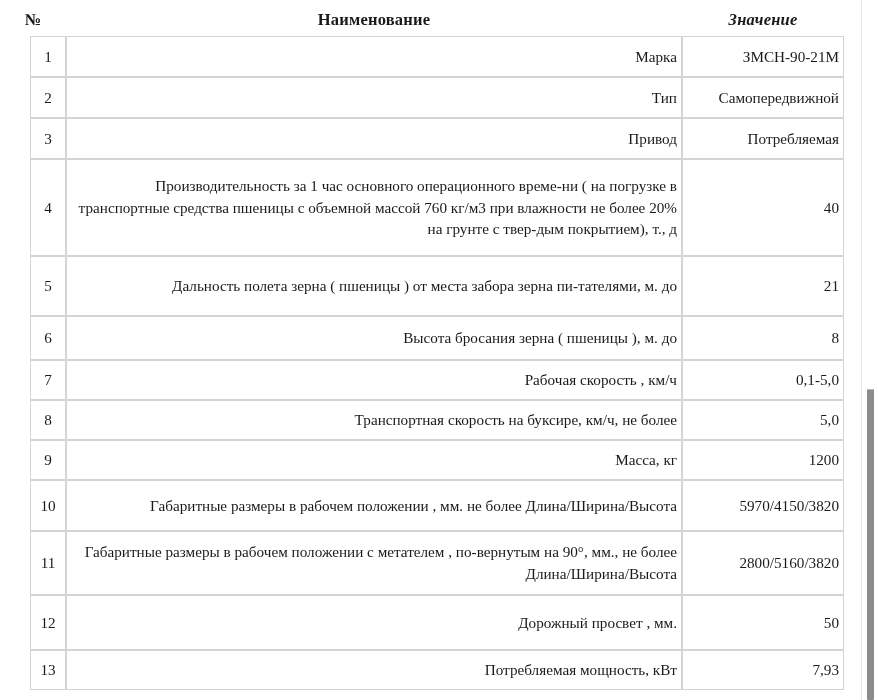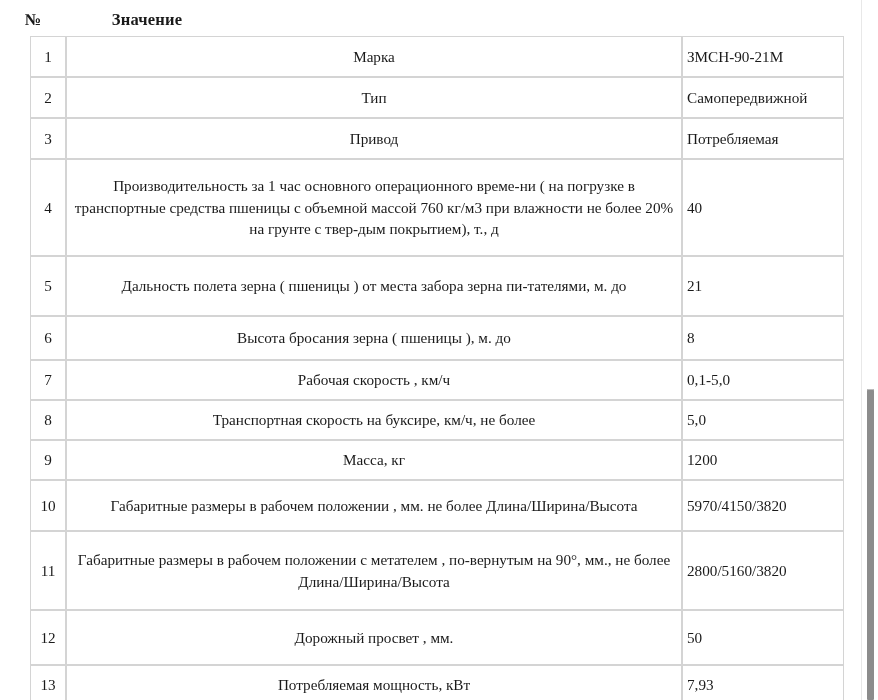--- a/index.html
+++ b/index.html
@@ -35,21 +35,21 @@
   }
   .head-cell {
     font-weight: bold;
     font-size: 16.5px;
     text-align: center;
     letter-spacing: 0.2px;
     line-height: 1;
   }
   .head-num    { width: 66px; }
   .head-name   { width: 616px; }
-  .head-value  { width: 162px; }
+  .head-value  { width: 162px; font-style: italic; }
 
   
   .spec-table {
     position: absolute;
     left: 30px;
     top: 36px;
     width: 814px;
     border-collapse: separate;
     border-spacing: 0;
     table-layout: fixed;
@@ -66,26 +66,26 @@
     font-size: 15.2px;
     line-height: 1.42;
   }
   .cell-num {
     text-align: center;
     font-size: 15.5px;
     padding-left: 0;
     padding-right: 0;
   }
   .cell-name {
-    text-align: center;
+    text-align: right;
     padding-left: 7px;
     padding-right: 7px;
   }
   .cell-val {
-    text-align: left;
+    text-align: right;
     padding-left: 4px;
     padding-right: 4px;
   }
 
   
   .scroll-track {
     position: absolute;
     right: 0px;
     top: 0px;
     width: 16px;
@@ -104,20 +104,21 @@
     box-shadow: inset 0 1px 0 #bdbdbd;
   }
 </style>
 </head>
 <body>
 
 <div id="page">
 
   <div class="head-row">
     <div class="head-cell head-num">№</div>
+    <div class="head-cell head-name">Наименование</div>
     <div class="head-cell head-value">Значение</div>
   </div>
 
   <table class="spec-table">
     <colgroup>
       <col class="c-num">
       <col class="c-name">
       <col class="c-val">
     </colgroup>
     <tbody>
@@ -175,21 +176,21 @@
         <td class="cell-name">Масса, кг</td>
         <td class="cell-val">1200</td>
       </tr>
 
       <tr style="height:51px">
         <td class="cell-num">10</td>
         <td class="cell-name">Габаритные размеры в рабочем положении , мм. не более Длина/Ширина/Высота</td>
         <td class="cell-val">5970/4150/3820</td>
       </tr>
 
-      <tr style="height:79px">
+      <tr style="height:64px">
         <td class="cell-num">11</td>
         <td class="cell-name">Габаритные размеры в рабочем положении с метателем , по-вернутым на 90°, мм., не более Длина/Ширина/Высота</td>
         <td class="cell-val">2800/5160/3820</td>
       </tr>
 
       <tr style="height:55px">
         <td class="cell-num">12</td>
         <td class="cell-name">Дорожный просвет , мм.</td>
         <td class="cell-val">50</td>
       </tr>

